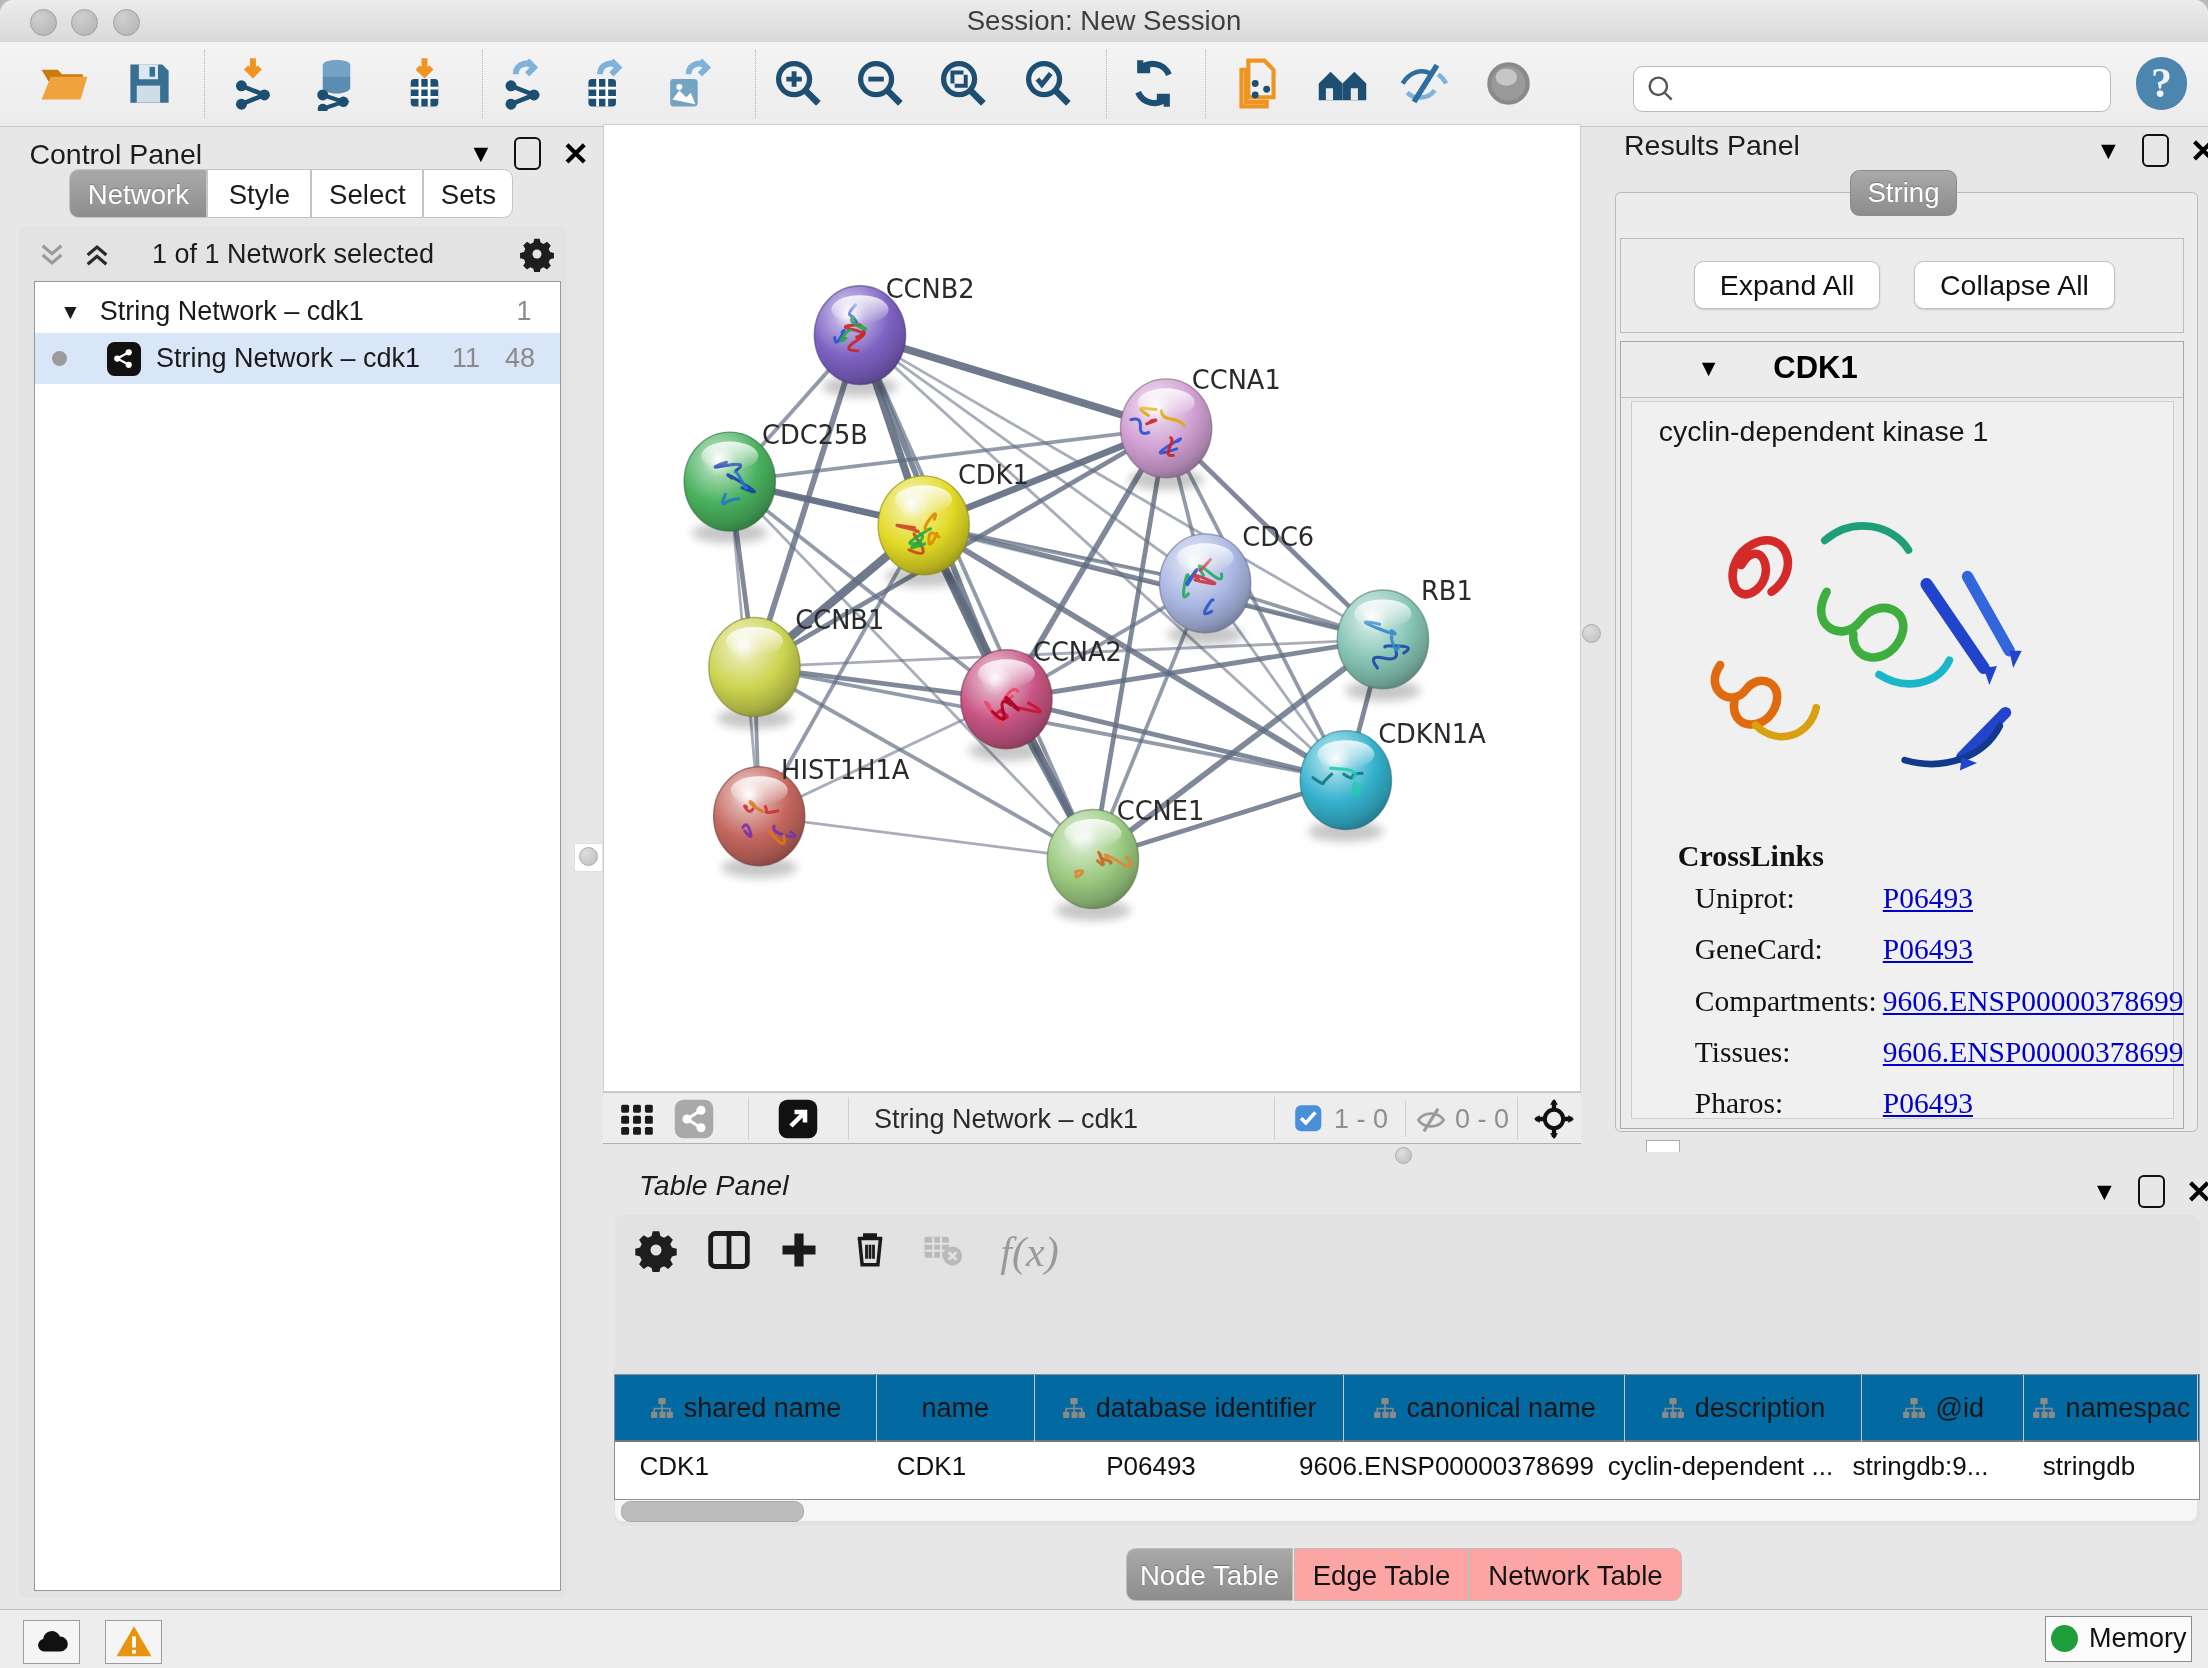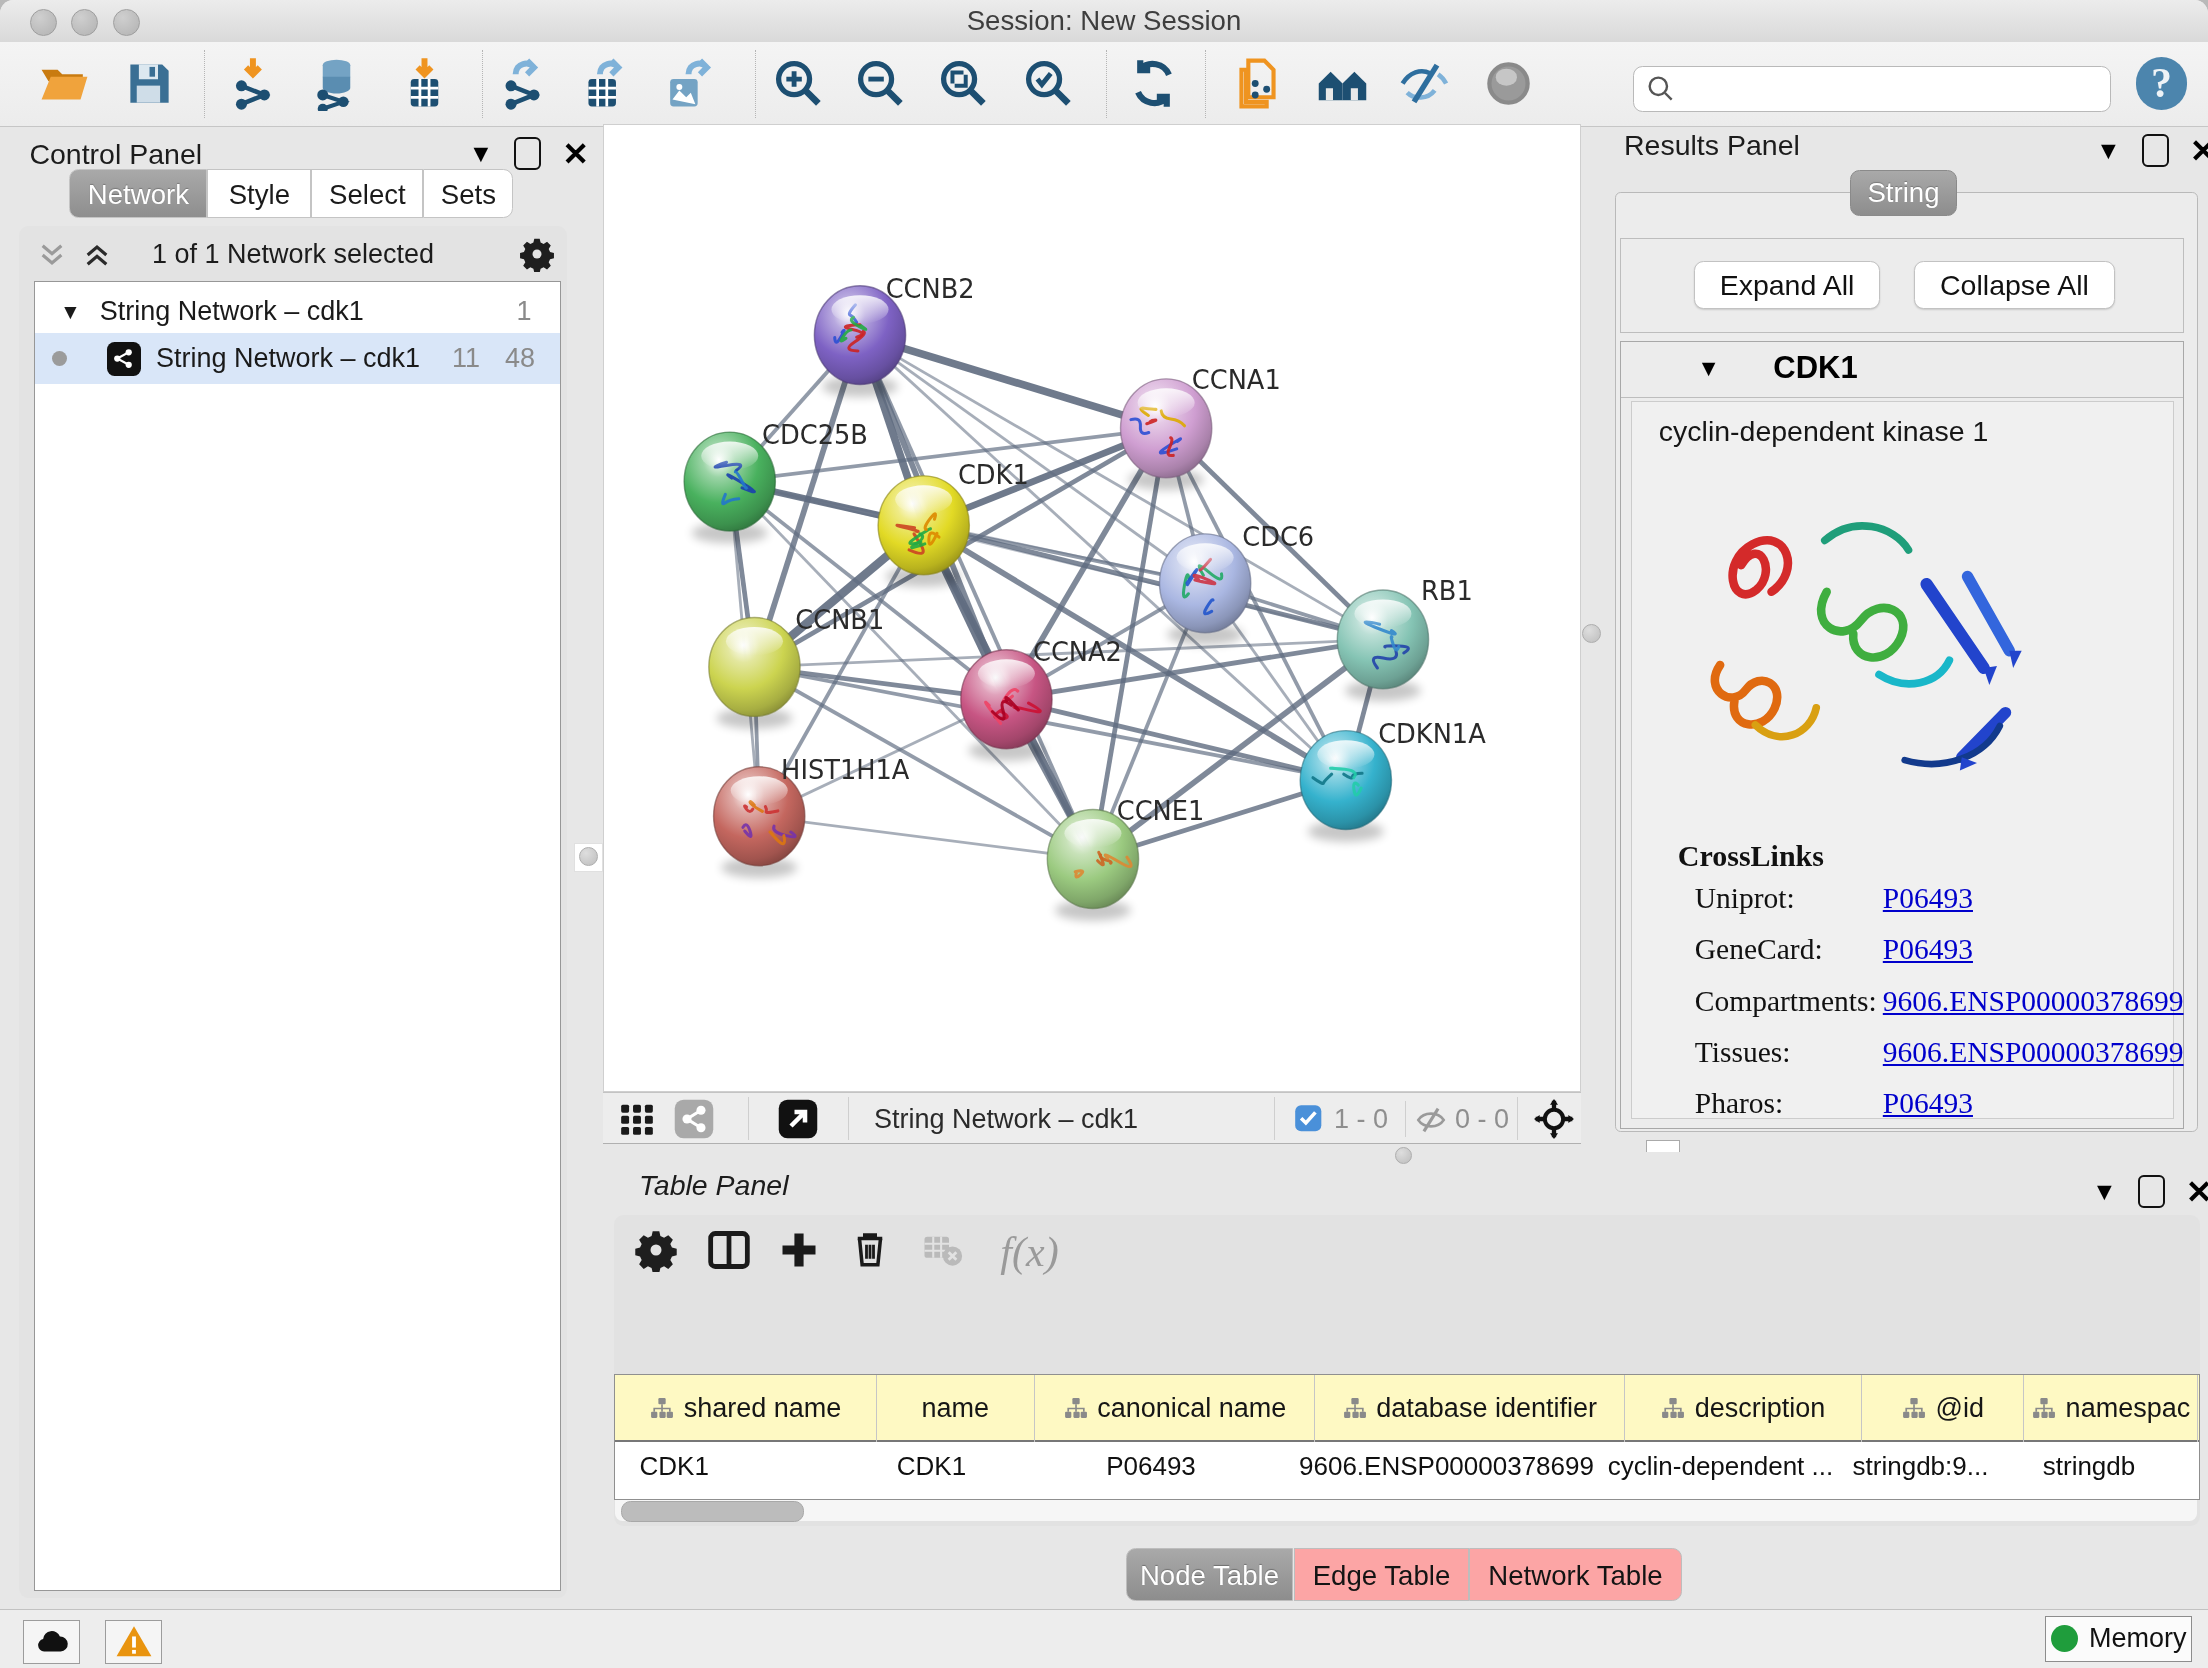--- a/index.html
+++ b/index.html
@@ -75,21 +75,21 @@
   .xl-title{font-family:"Liberation Serif",serif;font-weight:bold;font-size:30px;color:#111;}
   .xl-row{position:absolute;left:0;width:100%;height:51px;font-family:"Liberation Serif",serif;font-size:29.5px;color:#111;}
   .xl-row a{color:#0000cc;text-decoration:underline;}
 
   
   .tp{position:absolute;left:603px;top:1165px;width:1605px;height:439px;}
   .tp-box{position:absolute;left:10.5px;top:50px;width:1586px;height:311px;background:#e2e2e2;border-radius:9.5px;}
   .tp-ic{position:absolute;top:13.3px;width:53px;height:53px;display:flex;align-items:flex-start;justify-content:center;}
   .tp-table{position:absolute;left:0px;top:159px;width:1586px;height:126px;background:#fff;
     border:1.9px solid #8f8f8f;box-sizing:border-box;}
-  .th-row{position:absolute;left:0;top:0;height:67px;width:100%;background:#fef9c3;border-bottom:2.9px solid #777;
+  .th-row{position:absolute;left:0;top:0;height:67px;width:100%;background:#0369a1;border-bottom:2.9px solid #777;
     box-sizing:border-box;display:flex;}
   .th-cell{height:67px;display:flex;align-items:center;justify-content:center;gap:9.5px;
     border-right:1px solid #c6c6c6;box-sizing:border-box;font-size:27px;color:#161616;}
   .td-row{position:absolute;left:0;top:67px;height:48px;width:100%;display:flex;}
   .td-cell{height:48px;display:flex;align-items:center;justify-content:center;font-size:26px;color:#101010;box-sizing:border-box;}
   .hscroll{position:absolute;left:1.9px;top:285px;width:1582px;height:21px;background:#f6f6f6;border-radius:0 0 7.6px 7.6px;}
   .hthumb{position:absolute;left:5.7px;top:1px;width:181px;height:19px;background:#bcbcbc;border:1px solid #a8a8a8;border-radius:9.5px;}
   .tp-tab{position:absolute;height:53px;line-height:53px;text-align:center;font-size:27.6px;background:#fca5a5;
     border:1px solid #bdbdbd;box-sizing:border-box;color:#141414;}
   .tp-tab.sel{background:linear-gradient(#a9a9a9,#8d8d8d);color:#fff;text-shadow:0 -1px 1px rgba(0,0,0,.3);}
@@ -764,44 +764,44 @@
                   <rect x="10" y="15" width="6" height="6" rx="1"></rect>
                   <rect x="17" y="15" width="6" height="6" rx="1"></rect>
                 </g>
                 <path d="M12.5 8v4M5 15v-3h15v3M12.5 12v3" stroke="#8a8a8a" stroke-width="1.6" fill="none"></path>
               </svg>
               <span>shared name</span>
             </div>
             <div class="th-cell" style="width: 158px;">
               <span>name</span>
             </div>
+            <div class="th-cell" style="width: 310px;">
+              <svg width="25" height="25" viewBox="0 0 24 24">
+                <g fill="#8a8a8a">
+                  <rect x="9" y="2" width="7" height="6" rx="1"></rect>
+                  <rect x="2" y="15" width="6" height="6" rx="1"></rect>
+                  <rect x="10" y="15" width="6" height="6" rx="1"></rect>
+                  <rect x="17" y="15" width="6" height="6" rx="1"></rect>
+                </g>
+                <path d="M12.5 8v4M5 15v-3h15v3M12.5 12v3" stroke="#8a8a8a" stroke-width="1.6" fill="none"></path>
+              </svg>
+              <span>database identifier</span>
+            </div>
             <div class="th-cell" style="width: 281px;">
               <svg width="25" height="25" viewBox="0 0 24 24">
                 <g fill="#8a8a8a">
                   <rect x="9" y="2" width="7" height="6" rx="1"></rect>
                   <rect x="2" y="15" width="6" height="6" rx="1"></rect>
                   <rect x="10" y="15" width="6" height="6" rx="1"></rect>
                   <rect x="17" y="15" width="6" height="6" rx="1"></rect>
                 </g>
                 <path d="M12.5 8v4M5 15v-3h15v3M12.5 12v3" stroke="#8a8a8a" stroke-width="1.6" fill="none"></path>
               </svg>
               <span>canonical name</span>
             </div>
-            <div class="th-cell" style="width: 310px;">
-              <svg width="25" height="25" viewBox="0 0 24 24">
-                <g fill="#8a8a8a">
-                  <rect x="9" y="2" width="7" height="6" rx="1"></rect>
-                  <rect x="2" y="15" width="6" height="6" rx="1"></rect>
-                  <rect x="10" y="15" width="6" height="6" rx="1"></rect>
-                  <rect x="17" y="15" width="6" height="6" rx="1"></rect>
-                </g>
-                <path d="M12.5 8v4M5 15v-3h15v3M12.5 12v3" stroke="#8a8a8a" stroke-width="1.6" fill="none"></path>
-              </svg>
-              <span>database identifier</span>
-            </div>
             <div class="th-cell" style="width: 238px;">
               <svg width="25" height="25" viewBox="0 0 24 24">
                 <g fill="#8a8a8a">
                   <rect x="9" y="2" width="7" height="6" rx="1"></rect>
                   <rect x="2" y="15" width="6" height="6" rx="1"></rect>
                   <rect x="10" y="15" width="6" height="6" rx="1"></rect>
                   <rect x="17" y="15" width="6" height="6" rx="1"></rect>
                 </g>
                 <path d="M12.5 8v4M5 15v-3h15v3M12.5 12v3" stroke="#8a8a8a" stroke-width="1.6" fill="none"></path>
               </svg>

